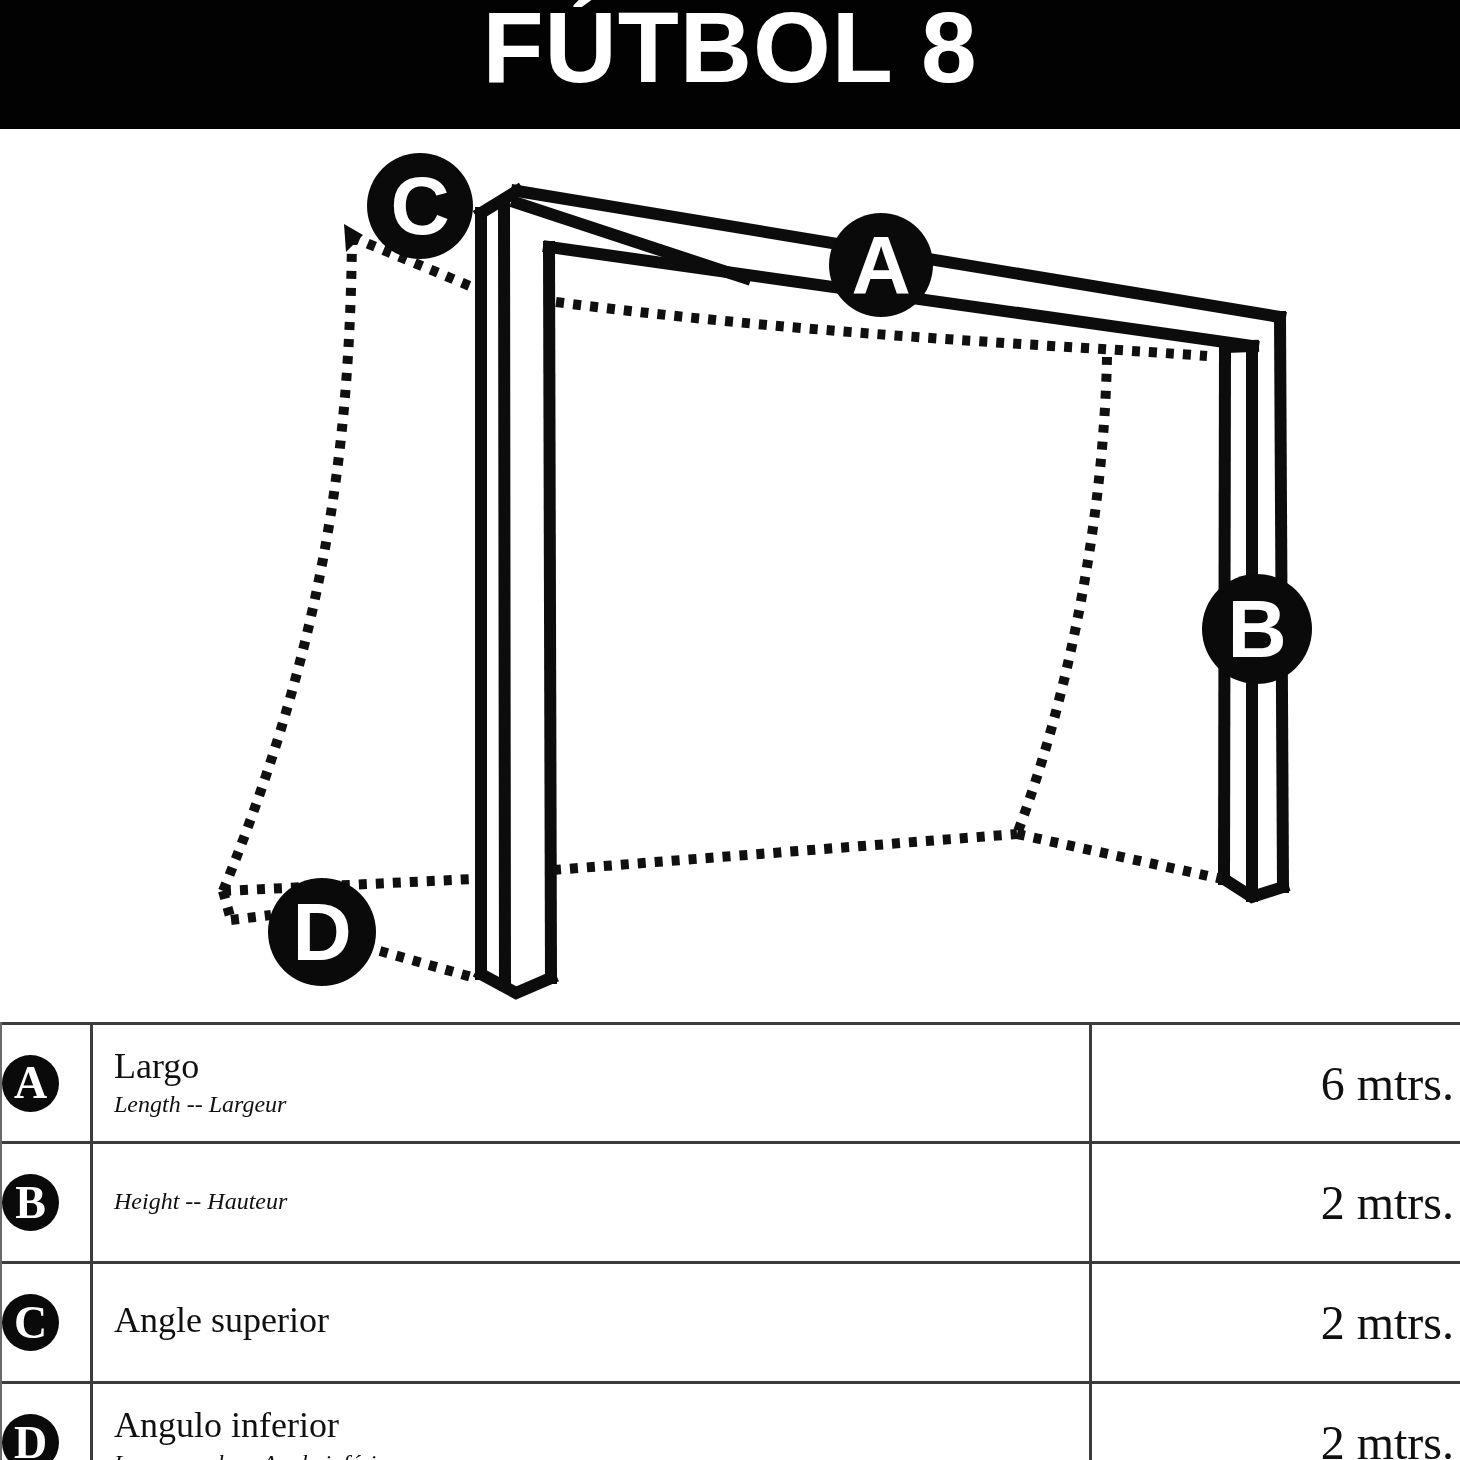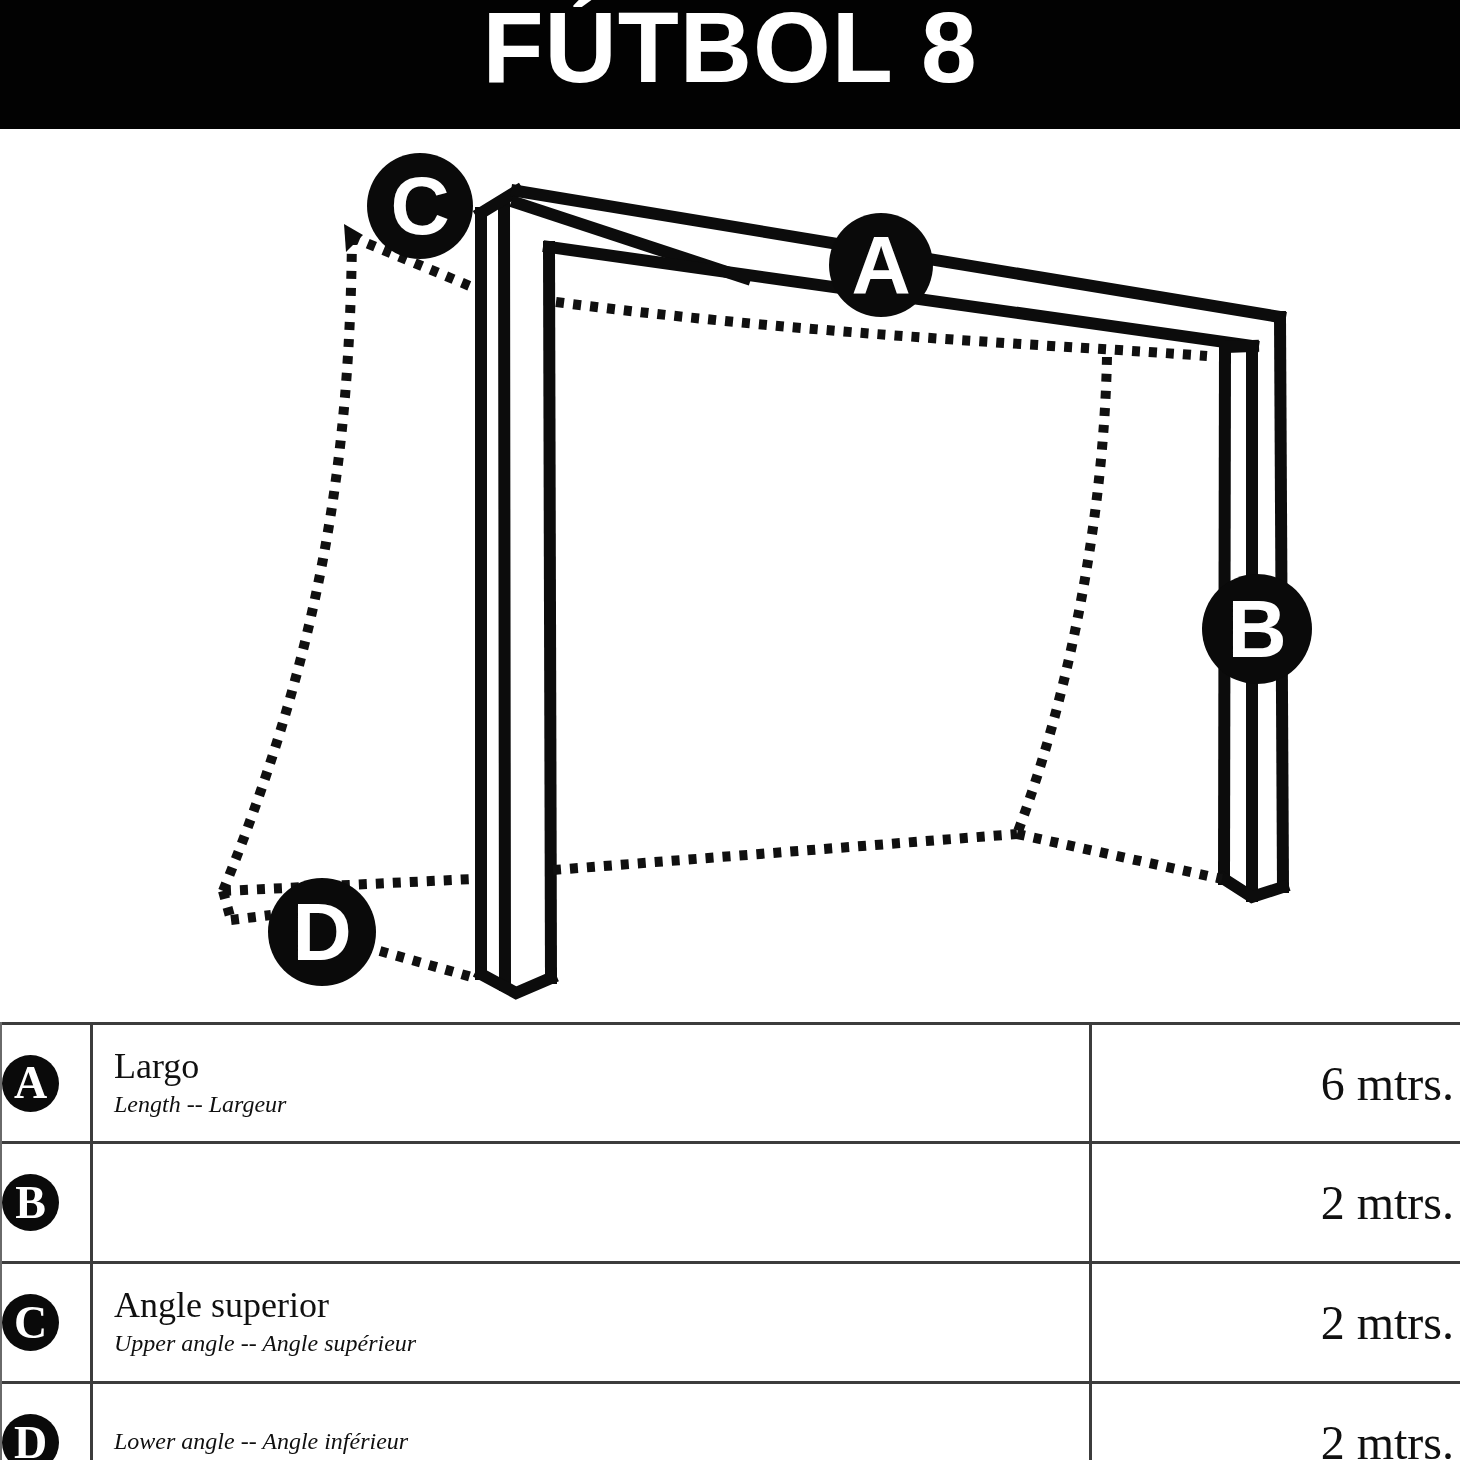--- a/index.html
+++ b/index.html
@@ -141,39 +141,40 @@
         <div class="spec-sub">Length -- Largeur</div>
       </div>
       <div class="cell-value">6 mtrs.</div>
     </div>
 
     <div class="spec-row r2">
       <div class="cell-marker">
         <div class="badge">B</div>
       </div>
       <div class="cell-label">
+        <div class="spec-sub">Height -- Hauteur</div>
       </div>
       <div class="cell-value">2 mtrs.</div>
     </div>
 
     <div class="spec-row r3">
       <div class="cell-marker">
         <div class="badge">C</div>
       </div>
       <div class="cell-label">
         <div class="spec-name">Angle superior</div>
-        <div class="spec-sub">Upper angle -- Angle supérieur</div>
       </div>
       <div class="cell-value">2 mtrs.</div>
     </div>
 
     <div class="spec-row r4">
       <div class="cell-marker">
         <div class="badge">D</div>
       </div>
       <div class="cell-label">
+        <div class="spec-name">Angulo inferior</div>
         <div class="spec-sub">Lower angle -- Angle inférieur</div>
       </div>
       <div class="cell-value">2 mtrs.</div>
     </div>
 
   </section>
 </div>
 
 </body></html>

